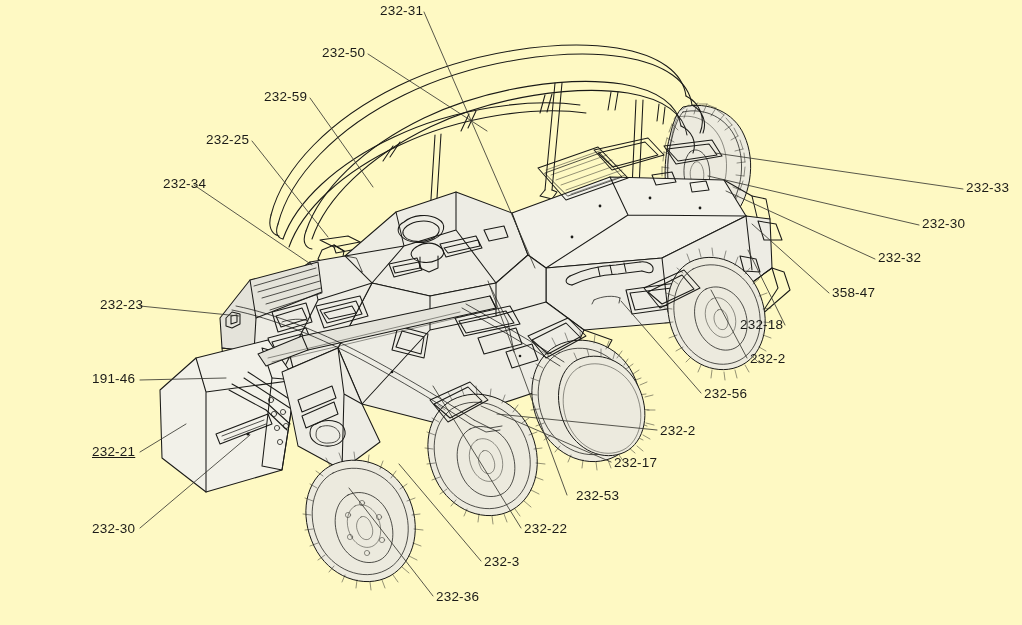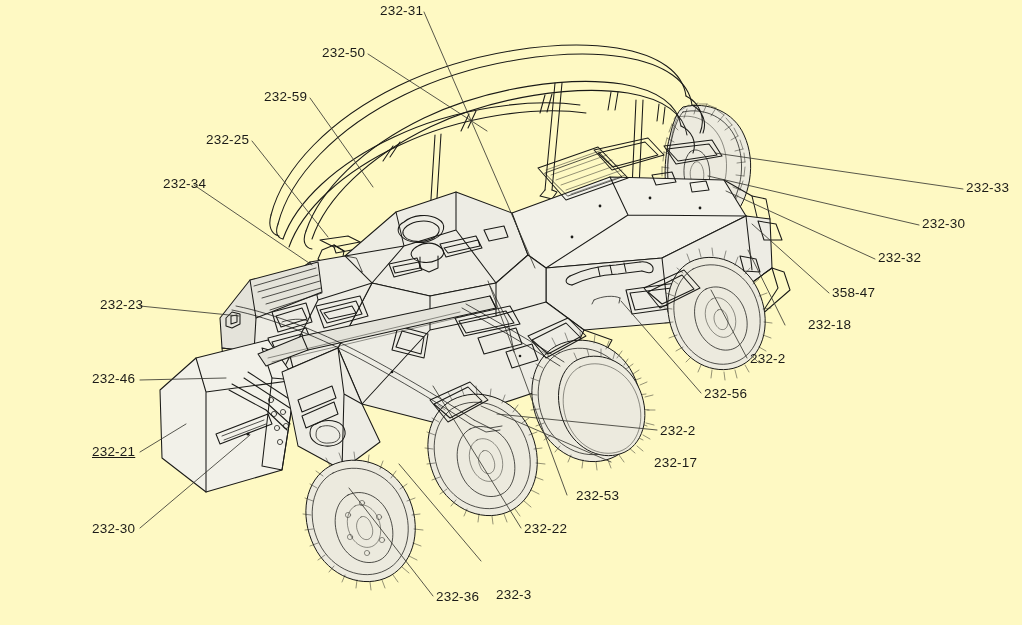--- a/index.html
+++ b/index.html
@@ -420,31 +420,31 @@
       </g>
   </svg>
 
   <div id="labels">
       <div class="callout-label" style="left: 380px; top: 4px; color: rgb(27, 27, 24);">232-31</div>
       <div class="callout-label" style="left: 322px; top: 46px; color: rgb(27, 27, 24);">232-50</div>
       <div class="callout-label" style="left: 264px; top: 90px; color: rgb(27, 27, 24);">232-59</div>
       <div class="callout-label" style="left: 206px; top: 133px; color: rgb(27, 27, 24); text-align: center;">232-25</div>
       <div class="callout-label" style="left: 148px; top: 177px; color: rgb(27, 27, 24); margin-left: 15px;">232-34</div>
       <div class="callout-label" style="left: 92px; top: 298px; color: rgb(27, 27, 24); margin-left: 8px;">232-23</div>
-      <div class="callout-label" style="left: 92px; top: 372px; color: rgb(27, 27, 24);">232-46</div>
+      <div class="callout-label" style="left: 92px; top: 372px; color: rgb(27, 27, 24);">191-46</div>
       <div class="callout-label" style="left: 92px; top: 445px; color: rgb(27, 27, 24); text-decoration: underline;">232-21</div>
       <div class="callout-label" style="left: 92px; top: 522px; color: rgb(27, 27, 24);">232-30</div>
       <div class="callout-label" style="left: 966px; top: 181px; color: rgb(27, 27, 24);">232-33</div>
       <div class="callout-label" style="left: 922px; top: 217px; color: rgb(27, 27, 24);">232-30</div>
       <div class="callout-label" style="left: 878px; top: 251px; color: rgb(27, 27, 24);">232-32</div>
       <div class="callout-label" style="left: 832px; top: 286px; color: rgb(27, 27, 24);">358-47</div>
-      <div class="callout-label" style="left: 808px; top: 318px; color: rgb(27, 27, 24);">232-18</div>
+      <div class="callout-label" style="left: 740px; top: 318px; color: rgb(27, 27, 24);">232-18</div>
       <div class="callout-label" style="left: 750px; top: 352px; color: rgb(27, 27, 24);">232-2</div>
       <div class="callout-label" style="left: 704px; top: 387px; color: rgb(27, 27, 24);">232-56</div>
       <div class="callout-label" style="left: 660px; top: 424px; color: rgb(27, 27, 24);">232-2</div>
-      <div class="callout-label" style="left: 614px; top: 456px; color: rgb(27, 27, 24); margin-left: 40px;">232-17</div>
+      <div class="callout-label" style="left: 614px; top: 456px; color: rgb(27, 27, 24);">232-17</div>
       <div class="callout-label" style="left: 576px; top: 489px; color: rgb(27, 27, 24);">232-53</div>
       <div class="callout-label" style="left: 524px; top: 522px; color: rgb(27, 27, 24);">232-22</div>
-      <div class="callout-label" style="left: 496px; top: 555px; color: rgb(27, 27, 24); margin-top: 33px;">232-3</div>
+      <div class="callout-label" style="left: 484px; top: 555px; color: rgb(27, 27, 24);">232-3</div>
       <div class="callout-label" style="left: 436px; top: 590px; color: rgb(27, 27, 24);">232-36</div>
     </div>
 
 </div>
 
 </body></html>

